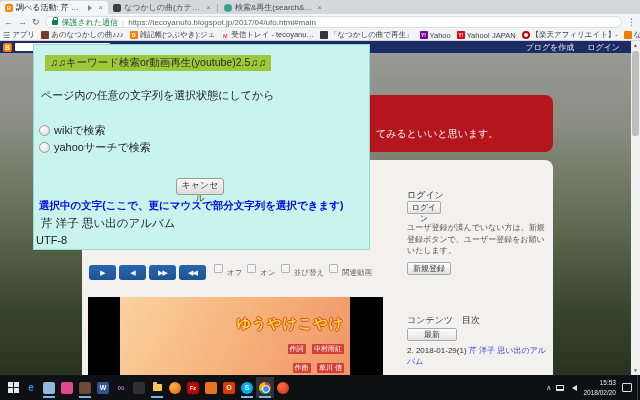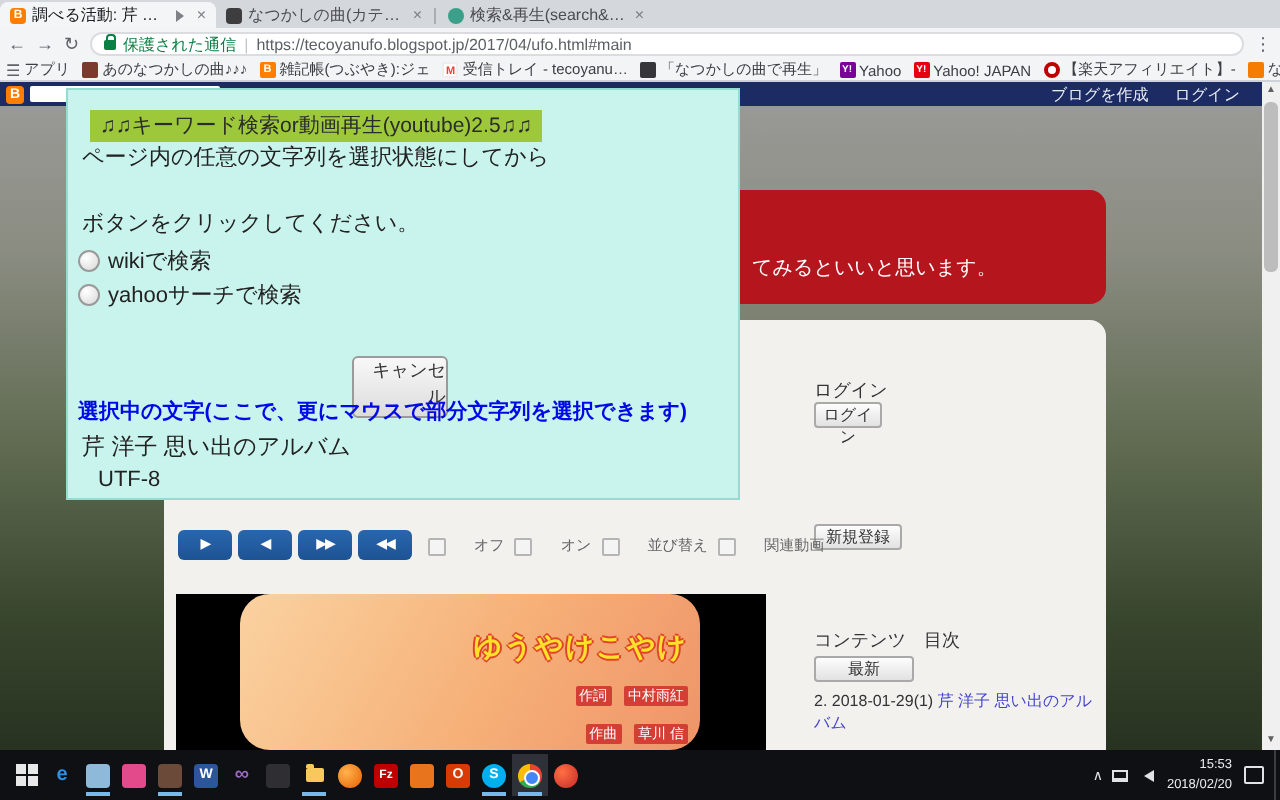--- a/index.html
+++ b/index.html
@@ -64,47 +64,47 @@
   .sbhead { position:absolute; font-size:9px; color:#333; }
   .gbtn { position:absolute; height:13px; background:linear-gradient(180deg,#fdfdfd,#e2e2e2); border:1px solid #a9a9a9; border-radius:2px; font-size:8px; color:#333; text-align:center; line-height:11px; }
   .sbnote { position:absolute; font-size:8px; color:#555; line-height:1.45; }
   .entrybox { position:absolute; font-size:8px; line-height:11px; color:#333; }
   .entry { margin-bottom:1px; }
   .elink { color:#4343cf; }
 
   
   .controls { position:absolute; left:89px; top:224px; display:flex; align-items:center; }
   .pbtn { width:27px; height:15px; background:linear-gradient(180deg,#2a66ad,#1d5394); border-radius:3px; color:#fff; font-size:7px; text-align:center; line-height:15px; margin-right:3px; letter-spacing:-1px; }
-  .cbg { display:flex; align-items:flex-end; margin-left:5px; gap:14px; }
+  .cbg { display:flex; align-items:flex-start; margin-left:5px; gap:4px; }
   .cb { width:9px; height:9px; background:#f4f4f4; border:1px solid #b5b5b5; border-radius:1px; margin-top:-4px; }
   .cblabel { font-size:7.5px; color:#666; }
 
   .video { position:absolute; left:88px; top:256px; width:295px; height:78px; background:#000; overflow:hidden; }
-  .still { position:absolute; left:32px; top:0; width:230px; height:78px; background:linear-gradient(120deg,#fad2a0 0%,#f6b078 55%,#ef9468 100%);border-radius:15px; }
+  .still { position:absolute; left:32px; top:0; width:230px; height:78px; background:linear-gradient(120deg,#fad2a0 0%,#f6b078 55%,#ef9468 100%); }
   .vtitle { position:absolute; right:6px; top:18px; font-size:14px; font-weight:bold; color:#ffe12b;
             text-shadow:-1px 0 #e0442a,1px 0 #e0442a,0 -1px #e0442a,0 1px #e0442a; letter-spacing:1px; }
   .credits { position:absolute; right:6px; top:40px; text-align:right; }
   .credit-row { margin-bottom:1px; }
   .chip { display:inline-block; background:#d33f35; color:#fff; font-size:7px; padding:0 2px; margin-left:2px; border-radius:1px; }
 
   
   .scroll { position:absolute; right:0; top:0; width:9px; height:334px; background:#f0f0f0; }
   .sarrow { position:absolute; left:0; width:9px; height:9px; color:#606060; font-size:5px; text-align:center; line-height:9px; }
   .sthumb { position:absolute; left:1px; top:10px; width:7px; height:85px; background:#bdbdbd; border-radius:3px; }
 
   
   .dialog { position:absolute; left:33px; top:44px; width:337px; height:206px; background:#c9f4ed; border:1px solid #93dccf; z-index:50; }
   .dtitle { position:absolute; left:11px; top:10px; background:#9cc83a; color:#2b2b2b; font-size:10.5px; padding:1px 5px; }
   .dline { position:absolute; left:7px; font-size:11px; color:#222; }
   .dradio { position:absolute; left:5px; display:flex; align-items:center; gap:4px; font-size:11px; color:#222; }
   .rb { width:11px; height:11px; border-radius:50%; border:1px solid #9a9a9a; background:radial-gradient(circle at 35% 30%,#ffffff,#d8d8d8); }
-  .cancel { position:absolute; left:142px; top:133px; width:48px; height:31px; background:linear-gradient(180deg,#f8f8f8,#dcdcdc); border:1px solid #9a9a9a; border-radius:3px; font-size:9px; color:#333; text-align:right; line-height:13px; }
+  .cancel { position:absolute; left:142px; top:133px; width:48px; height:17px; background:linear-gradient(180deg,#f8f8f8,#dcdcdc); border:1px solid #9a9a9a; border-radius:3px; font-size:9px; color:#333; text-align:center; line-height:13px; }
   .dnote { position:absolute; left:5px; top:154px; font-size:10.5px; font-weight:bold; color:#0009e6; white-space:nowrap;text-align:right; }
   .dsel { position:absolute; left:7px; top:171px; font-size:11.5px; color:#222; }
-  .denc { position:absolute; left:15px; top:189px; font-size:11px; color:#222; }
+  .denc { position:absolute; left:2px; top:189px; font-size:11px; color:#222; }
 
   
   .taskbar { position:absolute; top:375px; left:0; width:640px; height:25px; background:#0f1013; display:flex; align-items:center; padding-left:4px; }
   .tbi { width:18px; height:21px; display:flex; align-items:center; justify-content:center; position:relative; flex:0 0 auto; }
   .tbi.run:after { content:""; position:absolute; bottom:0; left:3px; right:3px; height:2px; background:#76b9ed; }
   .tbi.activeapp { background:#2e3138; }
   .win { width:11px; height:11px; display:grid; grid-template-columns:5px 5px; grid-template-rows:5px 5px; gap:1px; }
   .win div { background:#e8e8e8; }
   .gl { font-size:10px; font-weight:bold; line-height:1; }
   .sq { width:12px; height:12px; border-radius:2px; color:#fff; font-size:7px; font-weight:bold; text-align:center; line-height:12px; }
@@ -212,20 +212,21 @@
     </div>
 
     <div class="banner">
       <span class="bannertxt">てみるといいと思います。</span>
     </div>
 
     <div class="contentbox"></div>
 
     <div class="sbhead" style="left:407px; top:148px;">ログイン</div>
     <div class="gbtn" style="left:407px; top:160px; width:34px;">ログイン</div>
+    <div class="sbnote" style="left:407px; top:181px; width:140px;">ユーザ登録が済んでいない方は、新規登録ボタンで、ユーザー登録をお願いいたします。</div>
     <div class="gbtn" style="left:407px; top:221px; width:44px;">新規登録</div>
     <div class="sbhead" style="left:407px; top:273px;">コンテンツ　目次</div>
     <div class="gbtn" style="left:407px; top:287px; width:50px;">最新</div>
     <div class="entrybox" style="left:407px; top:304px; width:146px;">
       <div class="entry">
         <span class="edate">2. 2018-01-29(1)</span>
         <span class="elink">芹 洋子 思い出のアルバム</span>
       </div>
     </div>
 
@@ -271,22 +272,21 @@
 
     <div class="scroll">
       <div class="sarrow" style="top:0;">▲</div>
       <div class="sthumb"></div>
       <div class="sarrow" style="bottom:0;">▼</div>
     </div>
   </div>
 
   <div class="dialog">
     <div class="dtitle">♫♫キーワード検索or動画再生(youtube)2.5♫♫</div>
-    <div class="dline" style="top:26px;">ページ内の任意の文字列を選択状態にしてから</div>
-    <div class="dline" style="top:59px;">ボタンをクリックしてください。</div>
+    <div class="dline" style="top:43px;">ページ内の任意の文字列を選択状態にしてから</div>
     <div class="dradio" style="top:78px;">
       <span class="rb"></span>
       <span>wikiで検索</span>
     </div>
     <div class="dradio" style="top:95px;">
       <span class="rb"></span>
       <span>yahooサーチで検索</span>
     </div>
     <div class="cancel">キャンセル</div>
     <div class="dnote">選択中の文字(ここで、更にマウスで部分文字列を選択できます)</div>

